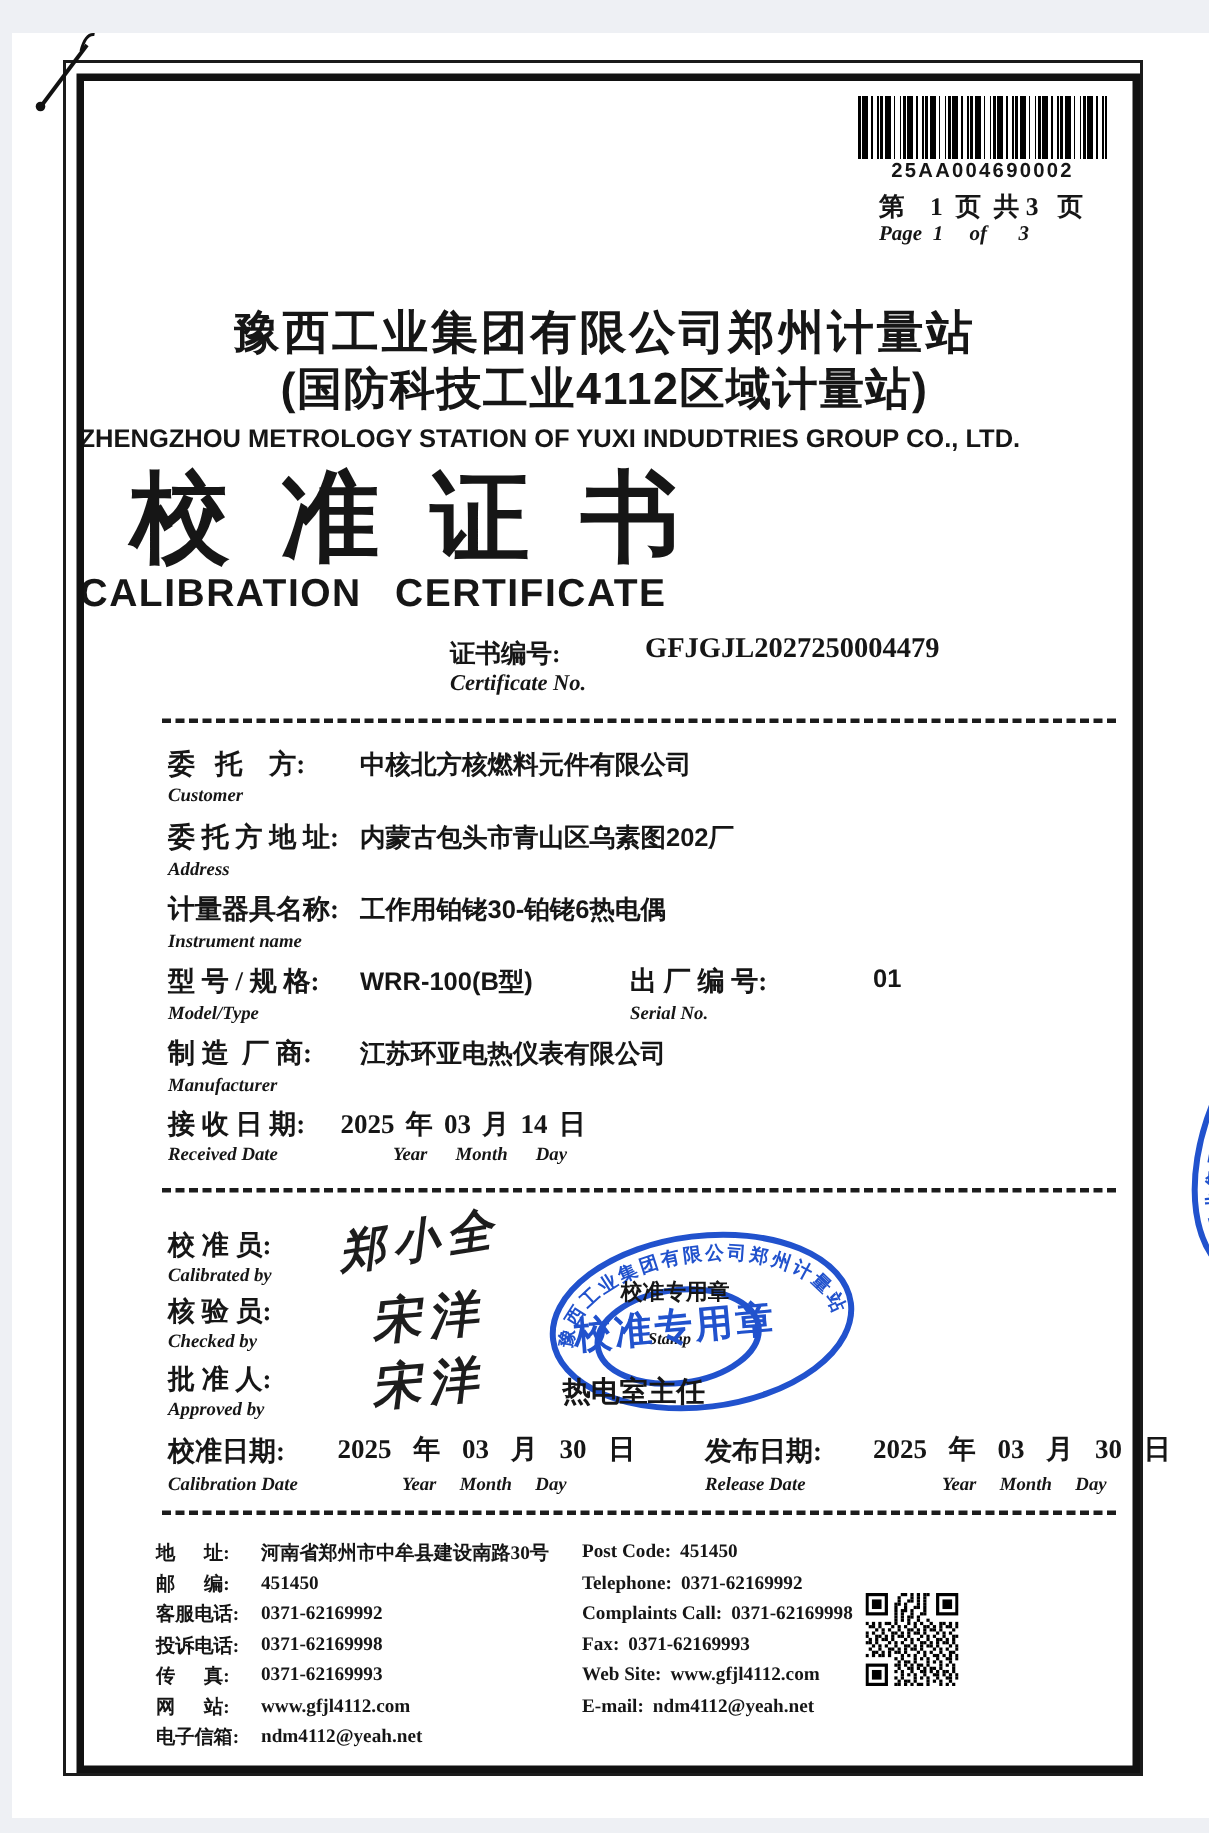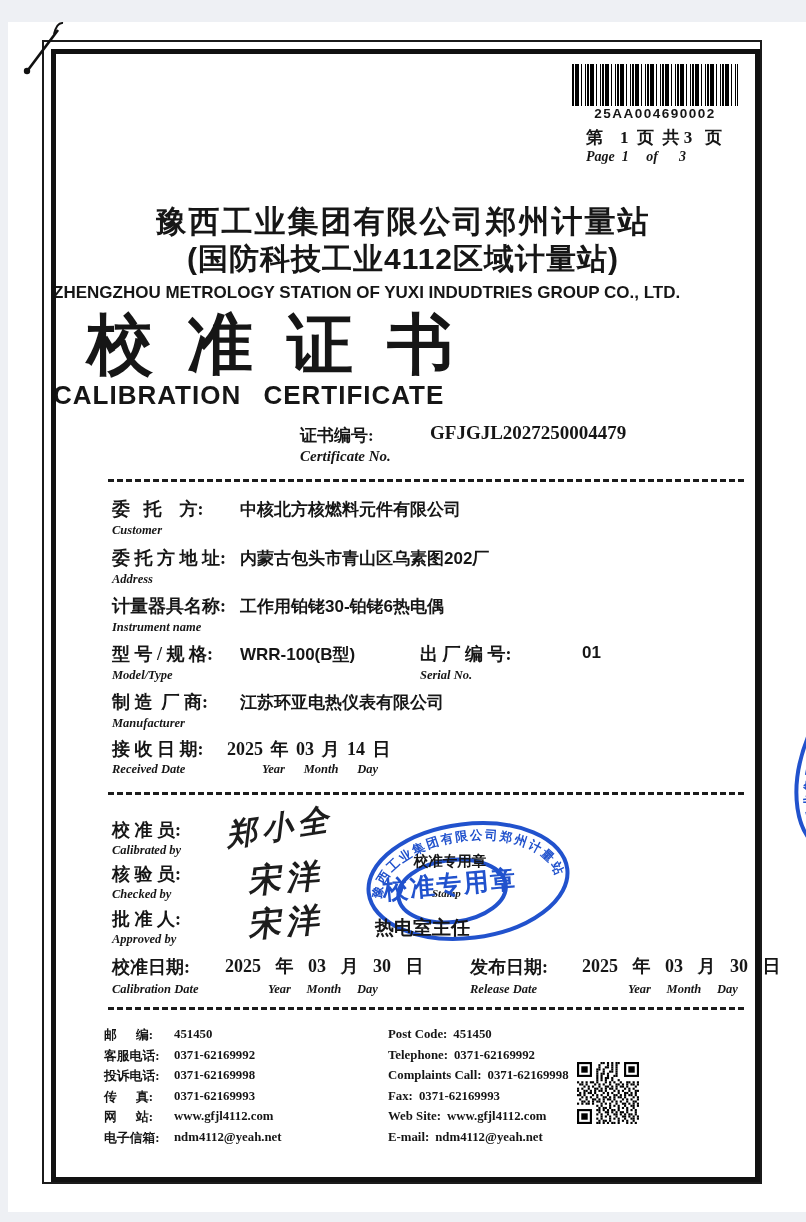--- a/index.html
+++ b/index.html
@@ -157,20 +157,24 @@
 <div class="abs lbl-en pre" style="left:268px;top:982px">Year     Month     Day</div>
 
 <div class="abs lbl-cn" style="left:470px;top:955px">发布日期:</div>
 <div class="abs dateval" style="left:582px;top:954px;word-spacing:10px">2025 年 03 月 30 日</div>
 <div class="abs lbl-en" style="left:470px;top:982px">Release Date</div>
 <div class="abs lbl-en pre" style="left:628px;top:982px">Year     Month     Day</div>
 
 <div class="abs divider" style="top:1007px"></div>
 
 <div class="abs footer-left">
+  <div class="frow">
+      <span class="flabel">地      址:</span>
+      <span>河南省郑州市中牟县建设南路30号</span>
+    </div>
   <div class="frow">
       <span class="flabel">邮      编:</span>
       <span>451450</span>
     </div>
   <div class="frow">
       <span class="flabel">客服电话:</span>
       <span>0371-62169992</span>
     </div>
   <div class="frow">
       <span class="flabel">投诉电话:</span>

